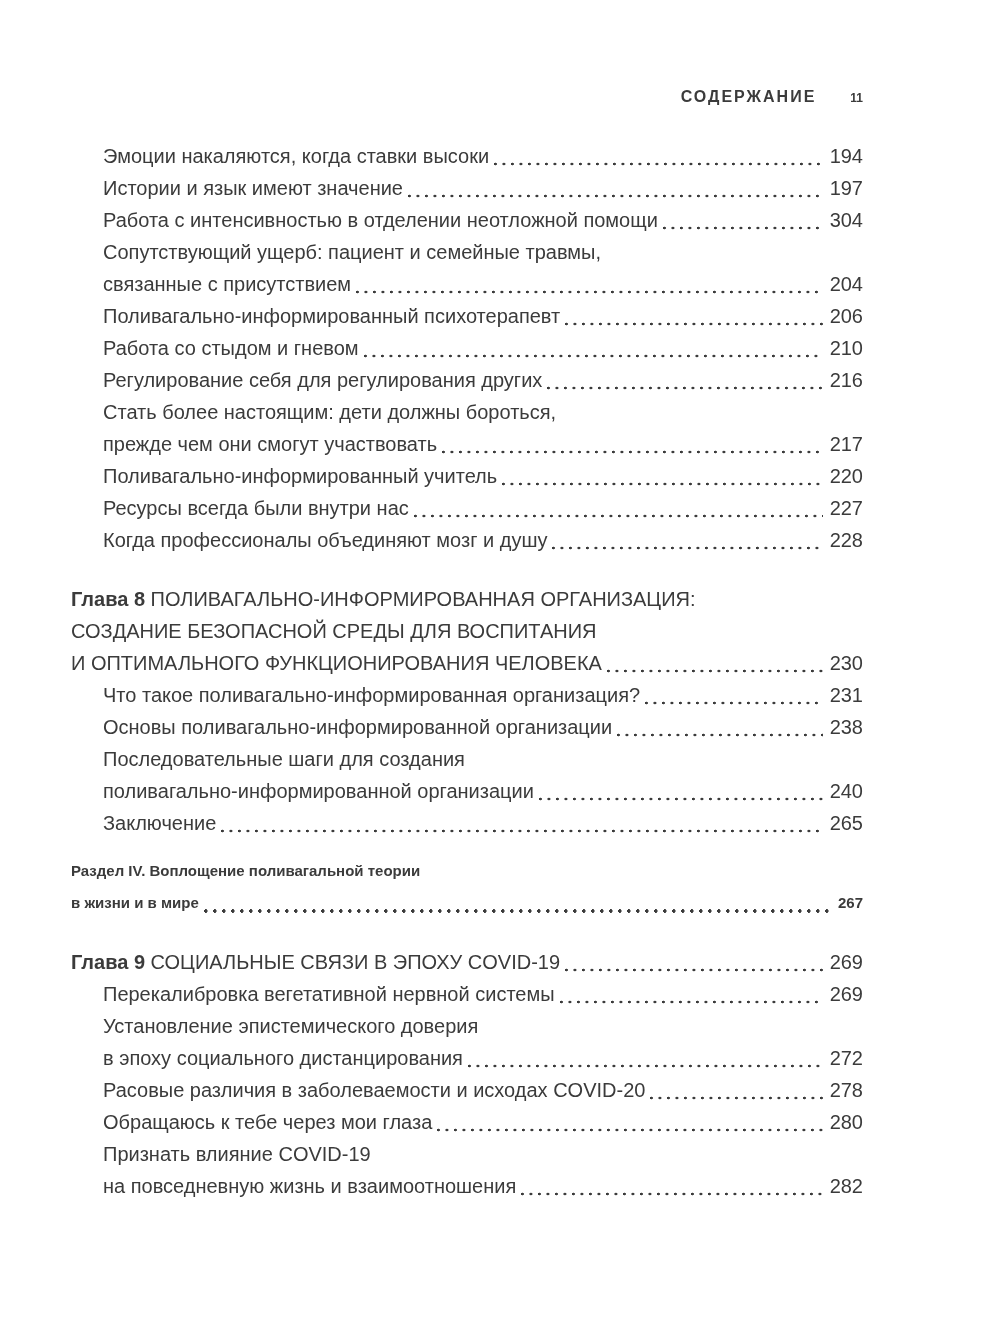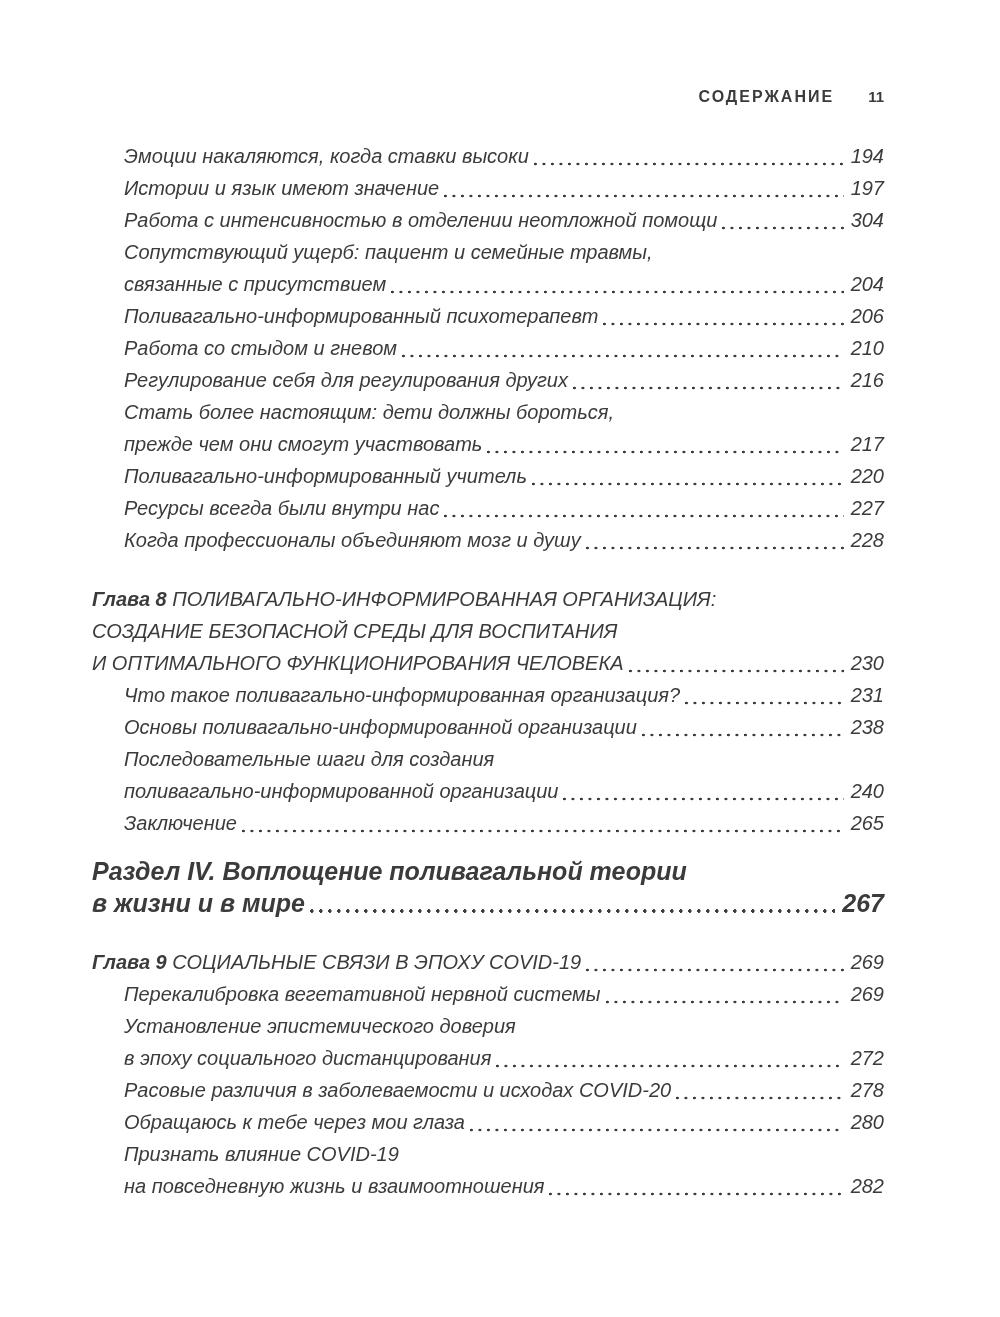--- a/index.html
+++ b/index.html
@@ -10,57 +10,57 @@
   body {
     width: 1000px;
     height: 1317px;
     font-family: "Liberation Sans", "DejaVu Sans", sans-serif;
     color: #3b3b3b;
     position: relative;
     overflow: hidden;
   }
   .page {
     position: absolute;
-    left: 92px;
+    left: 71px;
     top: 88px;
     width: 792px;
   }
   
   .running-head {
     display: flex;
     justify-content: flex-end;
     align-items: baseline;
     margin-bottom: 34px;
   }
   .running-head .head-title {
     font-size: 16px;
     letter-spacing: 2px;
     font-weight: bold;
     color: #3b3b3b;
   }
   .running-head .head-page {
-    font-size: 15px;
+    font-size: 12px;
     font-weight: bold;
     margin-left: 34px;
     color: #3b3b3b;
   }
   
   .toc-list {
     font-size: 20px;
     line-height: 32px;
   }
-  .entry { margin: 0; font-style: italic; }
+  .entry { margin: 0; }
   .entry.indent-1 { padding-left: 32px; }
   .entry.kind-chapter,
   .entry.kind-part {
     margin-top: 27px;
   }
   .entry.kind-part {
     font-weight: bold;
-    font-size: 25px;
+    font-size: 15px;
     margin-top: 16px;
   }
   .chapter-label {
     font-weight: bold;
   }
   .line {
     display: flex;
     align-items: baseline;
     width: 100%;
   }

